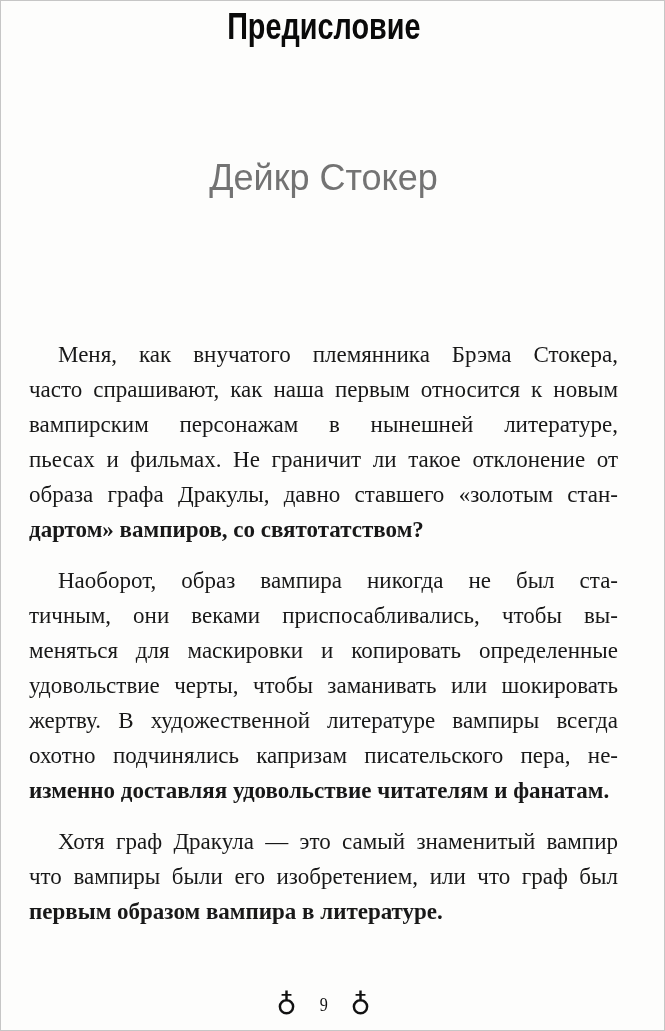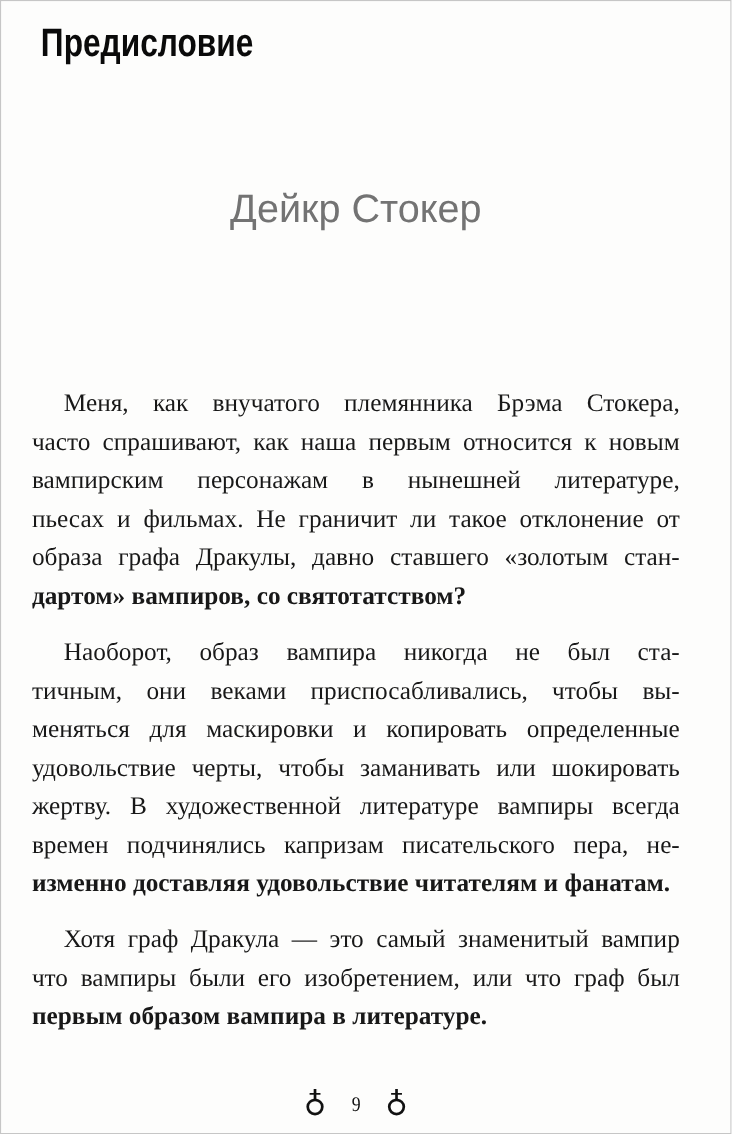--- a/index.html
+++ b/index.html
@@ -14,21 +14,22 @@
     box-sizing: border-box;
     margin: 0 auto;
     background: var(--bg, #fdfdfc);
     border: 1px solid var(--border, #c6c6c6);
     padding: 0 30px 0 12px;
     color: var(--text, #181818);
     font-family: "Liberation Serif", serif;
     overflow: hidden;
   }
   .title-row {
-    padding-top: 18px;
+    text-align: center;
+    padding-top: 6px;
     height: 42px;
   }
   .chapter-title {
     display: inline-block;
     margin: 0;
     font-family: "Liberation Sans", sans-serif;
     font-weight: 700;
     font-size: 36px;
     line-height: 40px;
     color: #0a0a0a;
@@ -100,21 +101,21 @@
         <div class="line">пьесах и фильмах. Не граничит ли такое отклонение от</div>
         <div class="line">образа графа Дракулы, давно ставшего «золотым стан-</div>
         <div class="line last">дартом» вампиров, со святотатством?</div>
       </div>
       <div class="para">
         <div class="line first">Наоборот, образ вампира никогда не был ста-</div>
         <div class="line">тичным, они веками приспосабливались, чтобы вы-</div>
         <div class="line">меняться для маскировки и копировать определенные</div>
         <div class="line">удовольствие черты, чтобы заманивать или шокировать</div>
         <div class="line">жертву. В художественной литературе вампиры всегда</div>
-        <div class="line">времен подчинялись капризам писательского пера, не-</div>
+        <div class="line">охотно подчинялись капризам писательского пера, не-</div>
         <div class="line last">изменно доставляя удовольствие читателям и фанатам.</div>
       </div>
       <div class="para">
         <div class="line first">Хотя граф Дракула — это самый знаменитый вампир</div>
         <div class="line">что вампиры были его изобретением, или что граф был</div>
         <div class="line last">первым образом вампира в литературе.</div>
       </div>
     </div>
 
   <div class="page-footer">

